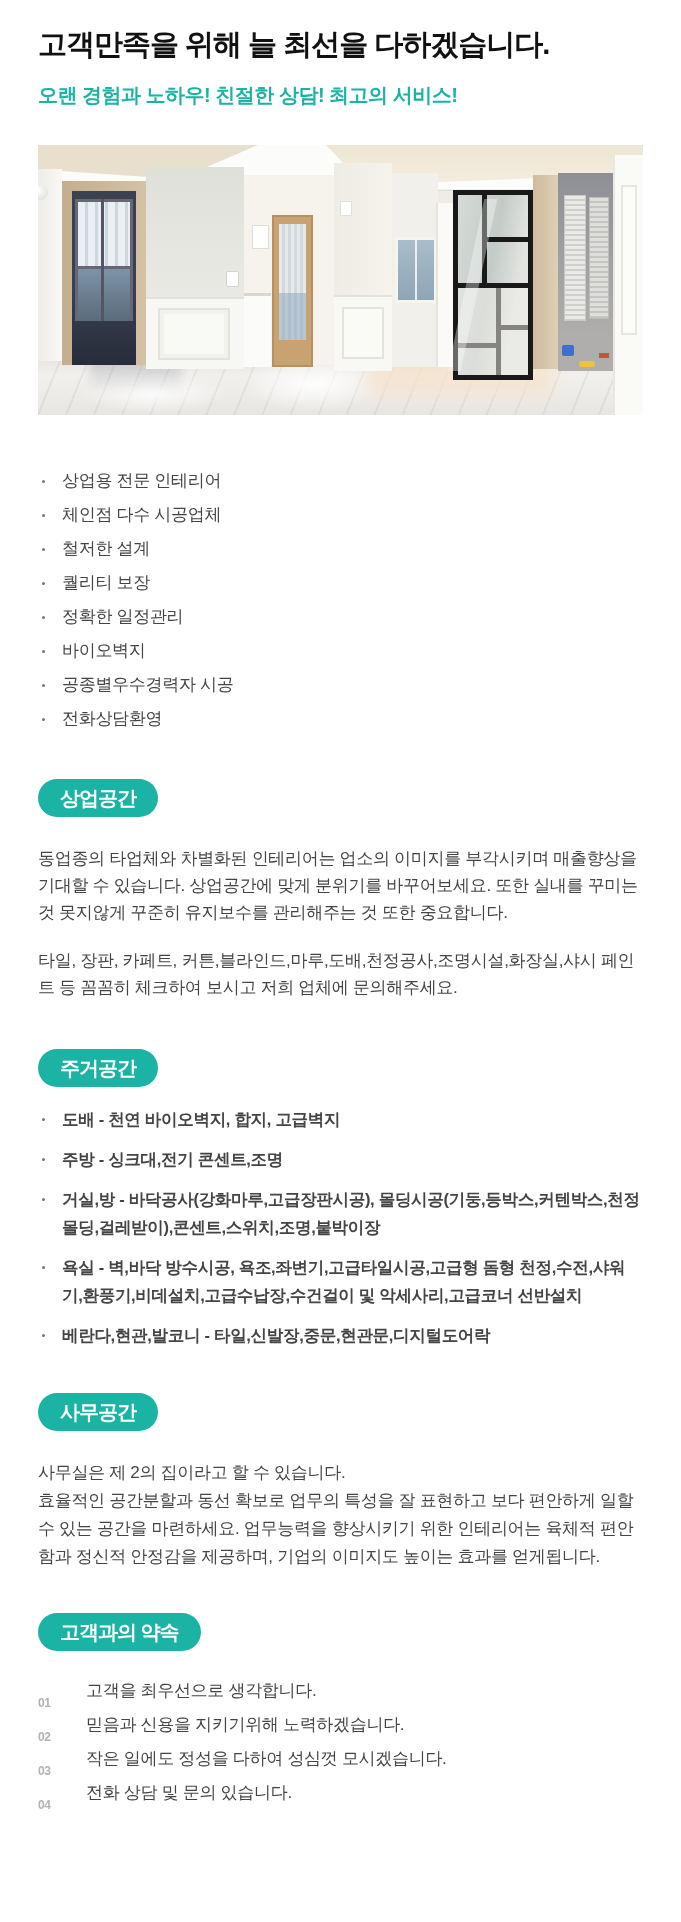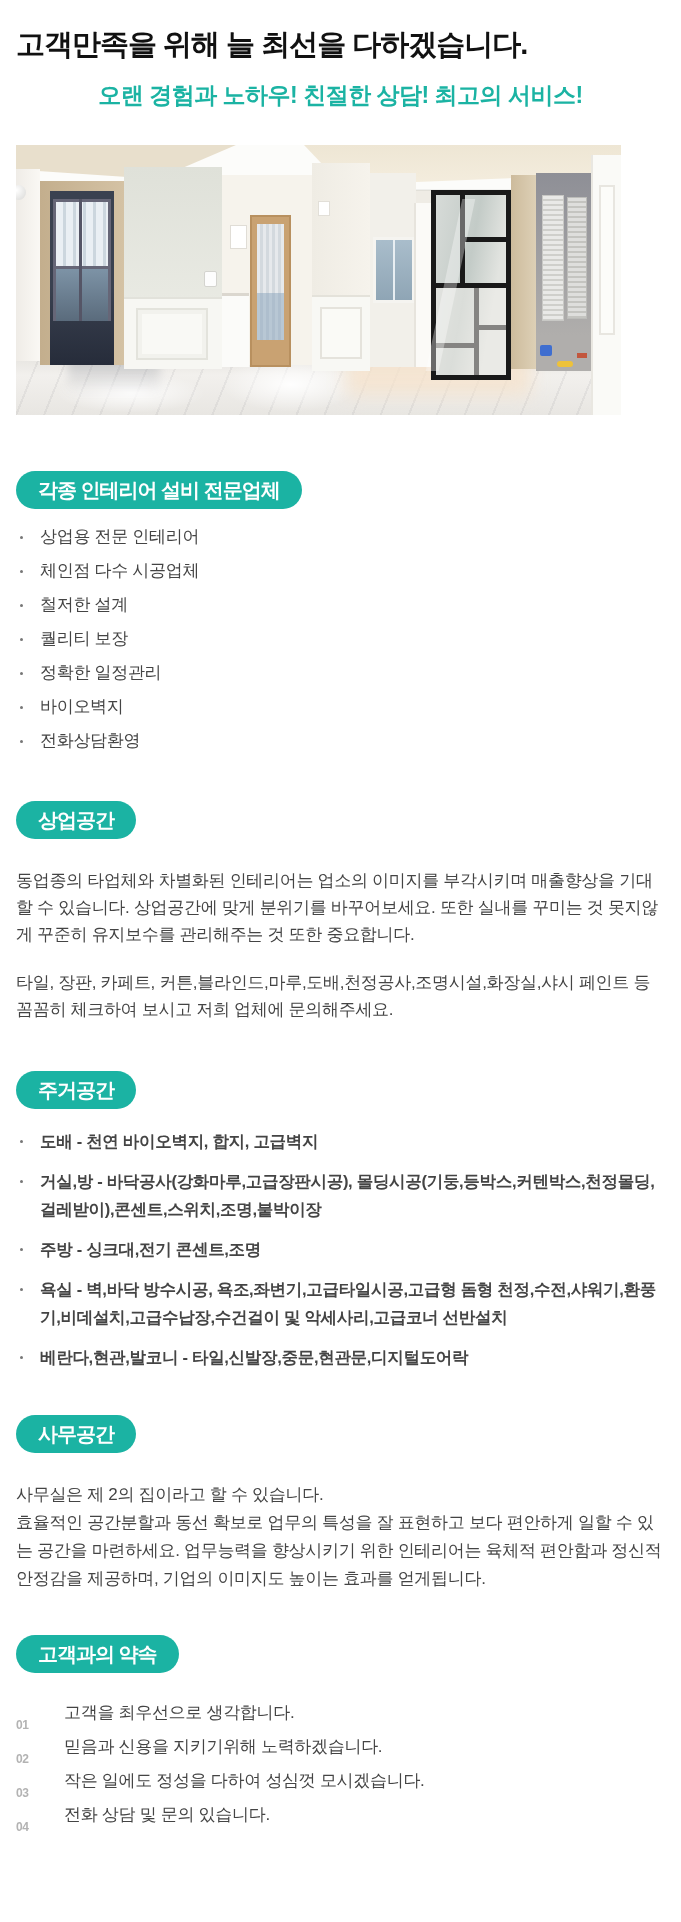--- a/index.html
+++ b/index.html
@@ -4,25 +4,25 @@
 <style>
   :root{
     --accent:#1bb3a3;
     --heading:#111111;
     --body:#444444;
     --number:#b3b3b3;
   }
   *{box-sizing:border-box;}
   html,body{margin:0;padding:0;background:#ffffff;}
   body{width:681px;font-family:"Liberation Sans","DejaVu Sans",sans-serif;color:var(--body);}
-  .page{width:681px;height:1922px;overflow:hidden;padding:0 16px;}
+  .page{width:681px;height:1922px;overflow:hidden;padding:0 38px;}
 
   
   .title{margin:24px 0 0;font-size:29px;line-height:40px;font-weight:800;color:var(--heading);letter-spacing:-1px;}
-  .subtitle{margin:18px 0 0;font-size:23px;line-height:26px;font-weight:800;color:var(--accent);letter-spacing:-0.5px;text-align:center;}
+  .subtitle{margin:18px 0 0;font-size:20px;line-height:26px;font-weight:800;color:var(--accent);letter-spacing:-0.5px;}
 
   
   .photo{position:relative;width:605px;height:270px;margin-top:37px;overflow:hidden;background:#efece5;}
   .photo div{position:absolute;}
   .ph-ceiling{top:0;left:0;right:0;height:45px;background:#fcfcfa;}
   .ph-ceiling-wedge{top:0;left:0;width:220px;height:34px;background:#e8dfcc;clip-path:polygon(0 0,100% 0,64% 100%,0 72%);}
   .ph-soffit{top:0;left:288px;right:0;height:40px;background:linear-gradient(#eee6d4,#f4edde);clip-path:polygon(0 0,100% 0,100% 72%,12% 100%);}
   .ph-ceilingline{top:44px;left:0;right:0;height:2px;background:rgba(0,0,0,.05);}
 
   .ph-floor{left:0;right:0;top:198px;bottom:0;background:linear-gradient(#dedcd7,#f2f0ed 45%,#e8e6e2);}
@@ -185,44 +185,44 @@
     <div class="ph-louver2"></div>
     <div class="ph-bucket"></div>
     <div class="ph-toy"></div>
     <div class="ph-toy2"></div>
 
     <div class="ph-col-white"></div>
     <div class="ph-col-white-panel"></div>
   </div>
 
   <section class="sec-specialist">
-    <div class="badge">각종 인테리어 설비 전문업체</div>
     <ul class="dotlist">
       <li><span class="dot"></span><span>상업용 전문 인테리어</span></li>
       <li><span class="dot"></span><span>체인점 다수 시공업체</span></li>
       <li><span class="dot"></span><span>철저한 설계</span></li>
       <li><span class="dot"></span><span>퀄리티 보장</span></li>
       <li><span class="dot"></span><span>정확한 일정관리</span></li>
       <li><span class="dot"></span><span>바이오벽지</span></li>
+      <li><span class="dot"></span><span>공종별우수경력자 시공</span></li>
       <li><span class="dot"></span><span>전화상담환영</span></li>
     </ul>
   </section>
 
   <section class="sec-commercial">
     <div class="badge">상업공간</div>
     <p class="para">동업종의 타업체와 차별화된 인테리어는 업소의 이미지를 부각시키며 매출향상을 기대할 수 있습니다. 상업공간에 맞게 분위기를 바꾸어보세요. 또한 실내를 꾸미는 것 못지않게 꾸준히 유지보수를 관리해주는 것 또한 중요합니다.</p>
     <p class="para">타일, 장판, 카페트, 커튼,블라인드,마루,도배,천정공사,조명시설,화장실,샤시 페인트 등 꼼꼼히 체크하여 보시고 저희 업체에 문의해주세요.</p>
   </section>
 
   <section class="sec-residential">
     <div class="badge">주거공간</div>
     <ul class="wraplist">
       <li><span class="dot"></span><span>도배 - 천연 바이오벽지, 합지, 고급벽지</span></li>
+      <li><span class="dot"></span><span>주방 - 싱크대,전기 콘센트,조명</span></li>
       <li><span class="dot"></span><span>거실,방 - 바닥공사(강화마루,고급장판시공), 몰딩시공(기둥,등박스,커텐박스,천정몰딩,걸레받이),콘센트,스위치,조명,붙박이장</span></li>
-      <li><span class="dot"></span><span>주방 - 싱크대,전기 콘센트,조명</span></li>
       <li><span class="dot"></span><span>욕실 - 벽,바닥 방수시공, 욕조,좌변기,고급타일시공,고급형 돔형 천정,수전,샤워기,환풍기,비데설치,고급수납장,수건걸이 및 악세사리,고급코너 선반설치</span></li>
       <li><span class="dot"></span><span>베란다,현관,발코니 - 타일,신발장,중문,현관문,디지털도어락</span></li>
     </ul>
   </section>
 
   <section class="sec-office">
     <div class="badge">사무공간</div>
     <div class="office-text">
       <p>사무실은 제 2의 집이라고 할 수 있습니다.</p>
       <p>효율적인 공간분할과 동선 확보로 업무의 특성을 잘 표현하고 보다 편안하게 일할 수 있는 공간을 마련하세요. 업무능력을 향상시키기 위한 인테리어는 육체적 편안함과 정신적 안정감을 제공하며, 기업의 이미지도 높이는 효과를 얻게됩니다.</p>

